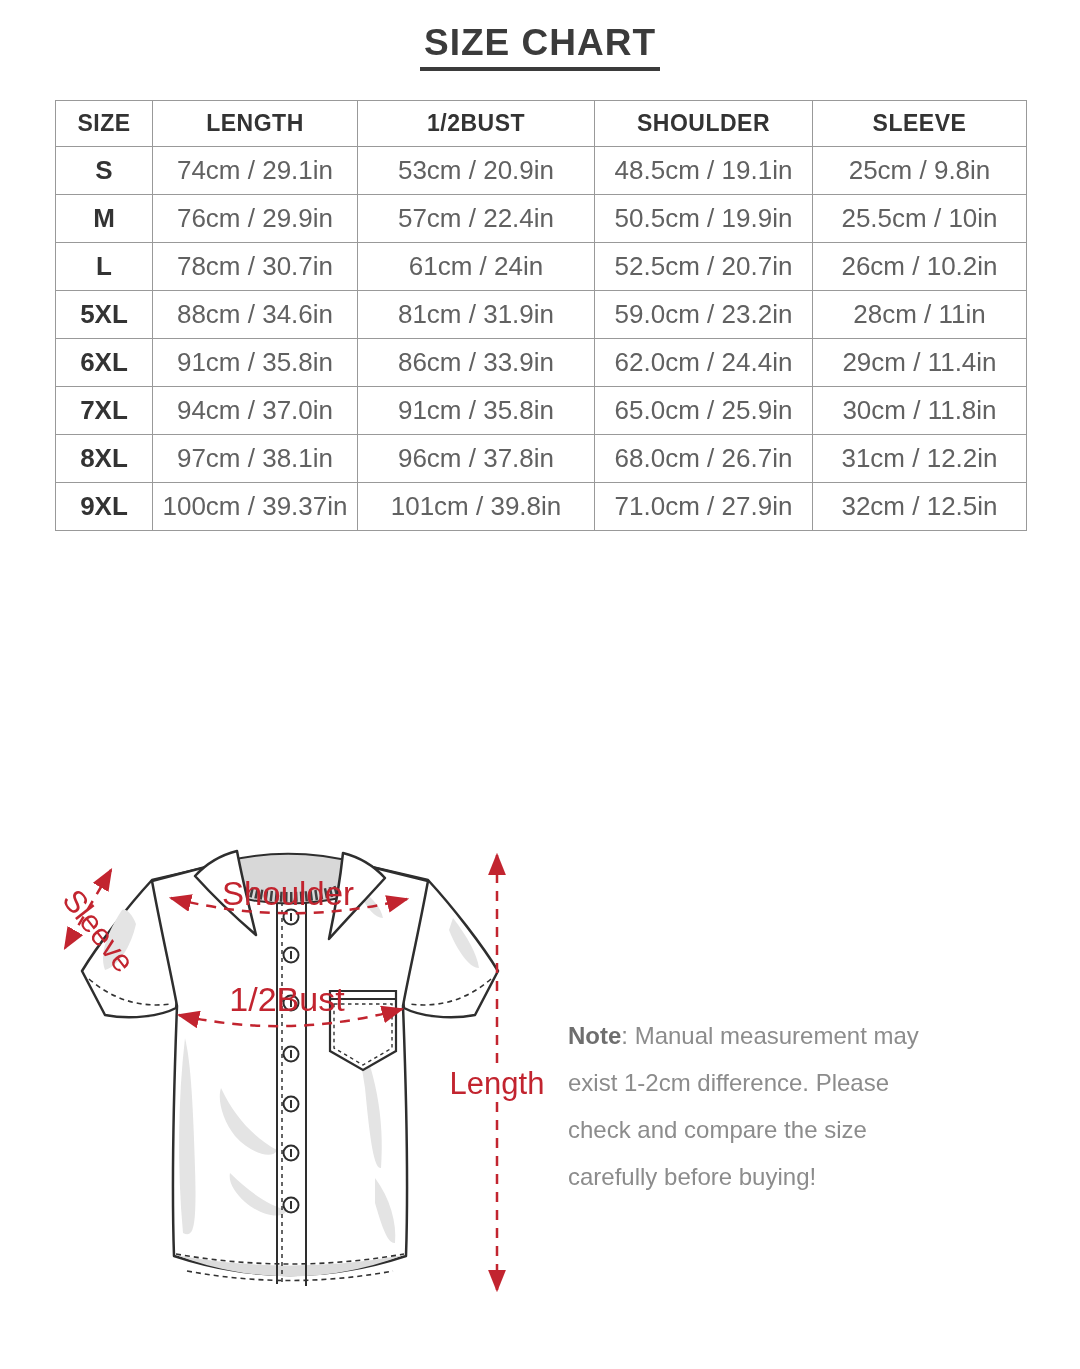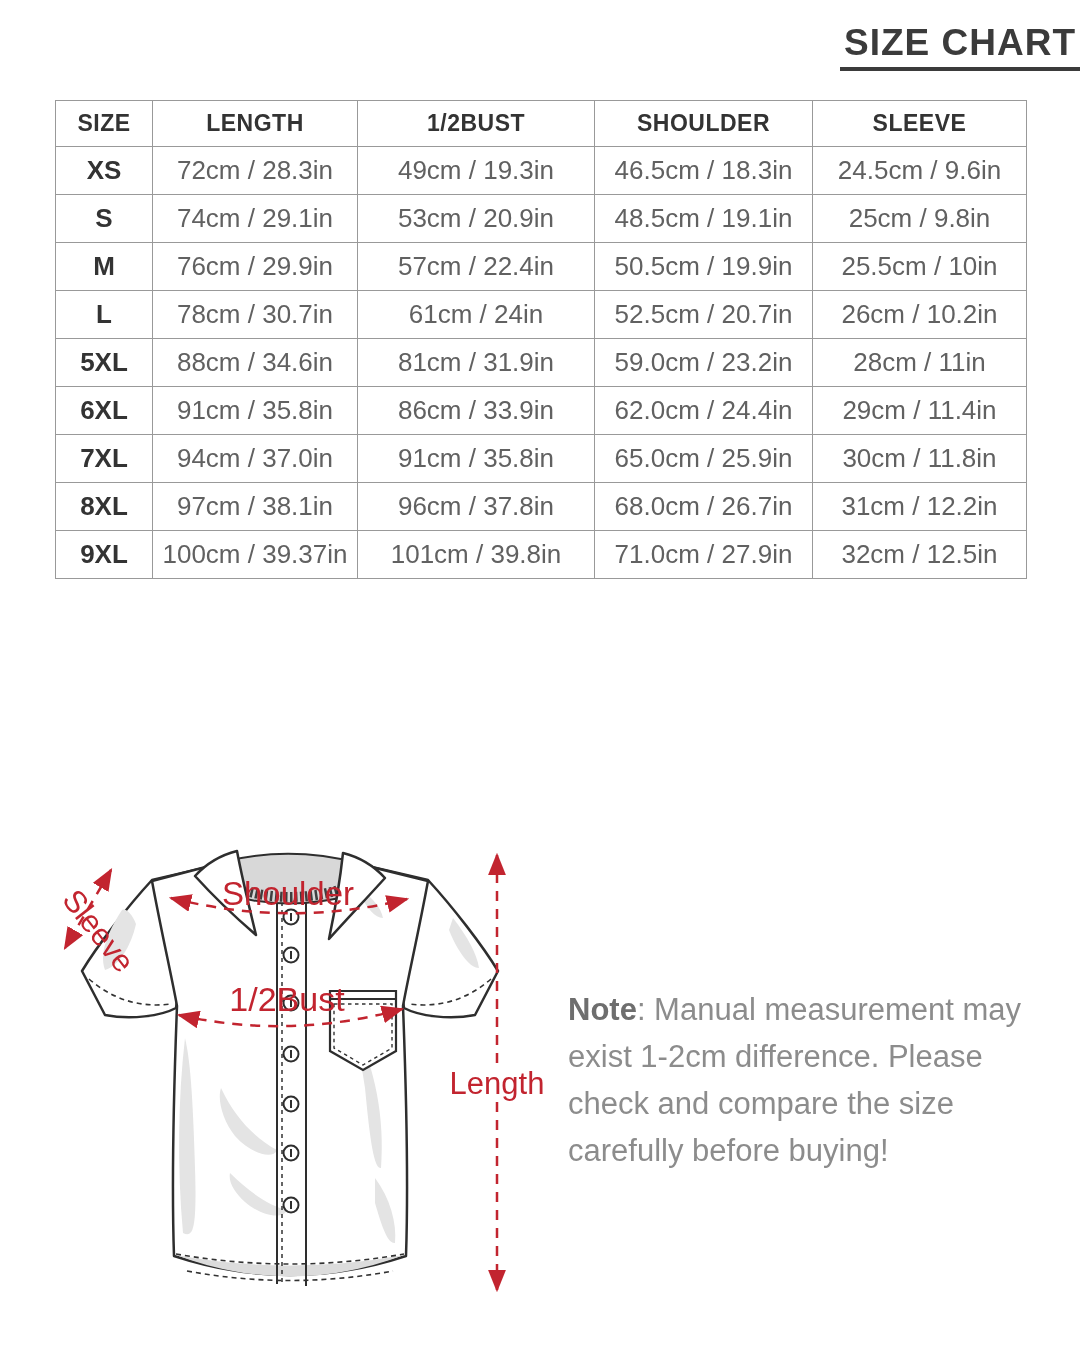--- a/index.html
+++ b/index.html
@@ -1,41 +1,41 @@
 <!DOCTYPE html>
 <html><head>
 <meta charset="utf-8">
 <style>
   html,body{margin:0;padding:0;}
   body{
     width:1080px;height:1369px;position:relative;background:#ffffff;
     font-family:"Liberation Sans",sans-serif;overflow:hidden;
   }
-  .page-title-wrap{position:absolute;top:22px;left:0;width:1080px;text-align:right;}
+  .page-title-wrap{position:absolute;top:22px;left:0;width:1080px;text-align:center;}
   .page-title{
     display:inline-block;font-size:37px;font-weight:bold;color:#3b3b3b;
     letter-spacing:1px;border-bottom:4px solid #3b3b3b;padding:0 4px 3px 4px;
   }
   table.size-chart{
     position:absolute;left:55px;top:100px;width:971px;
     border-collapse:collapse;table-layout:fixed;
   }
   table.size-chart th, table.size-chart td{
     border:1px solid #999;text-align:center;vertical-align:middle;
     padding:0;overflow:hidden;white-space:nowrap;
   }
   table.size-chart th{
     height:45px;font-size:23px;font-weight:bold;color:#333;letter-spacing:.5px;
   }
   table.size-chart td{height:47px;font-size:26px;color:#616161;}
   table.size-chart td:first-child{font-weight:bold;color:#333;font-size:26px;}
   .diagram-svg{position:absolute;left:25px;top:838px;width:530px;height:465px;}
   .note{
-    position:absolute;left:568px;top:986px;width:478px;
-    font-size:31px;line-height:47px;color:#8c8c8c;white-space:pre-line;
+    position:absolute;left:568px;top:1012px;width:478px;
+    font-size:24px;line-height:47px;color:#8c8c8c;white-space:pre-line;
   }
   .note b{color:#6e6e6e;font-weight:bold;}
 </style>
 </head>
 <body>
 
 <div class="page-title-wrap">
   <span class="page-title">SIZE CHART</span>
 </div>
 
@@ -51,27 +51,20 @@
     <tr>
         <th>SIZE</th>
         <th>LENGTH</th>
         <th>1/2BUST</th>
         <th>SHOULDER</th>
         <th>SLEEVE</th>
       </tr>
   </thead>
   <tbody>
       <tr>
-        <td>XS</td>
-        <td>72cm / 28.3in</td>
-        <td>49cm / 19.3in</td>
-        <td>46.5cm / 18.3in</td>
-        <td>24.5cm / 9.6in</td>
-      </tr>
-      <tr>
         <td>S</td>
         <td>74cm / 29.1in</td>
         <td>53cm / 20.9in</td>
         <td>48.5cm / 19.1in</td>
         <td>25cm / 9.8in</td>
       </tr>
       <tr>
         <td>M</td>
         <td>76cm / 29.9in</td>
         <td>57cm / 22.4in</td>

